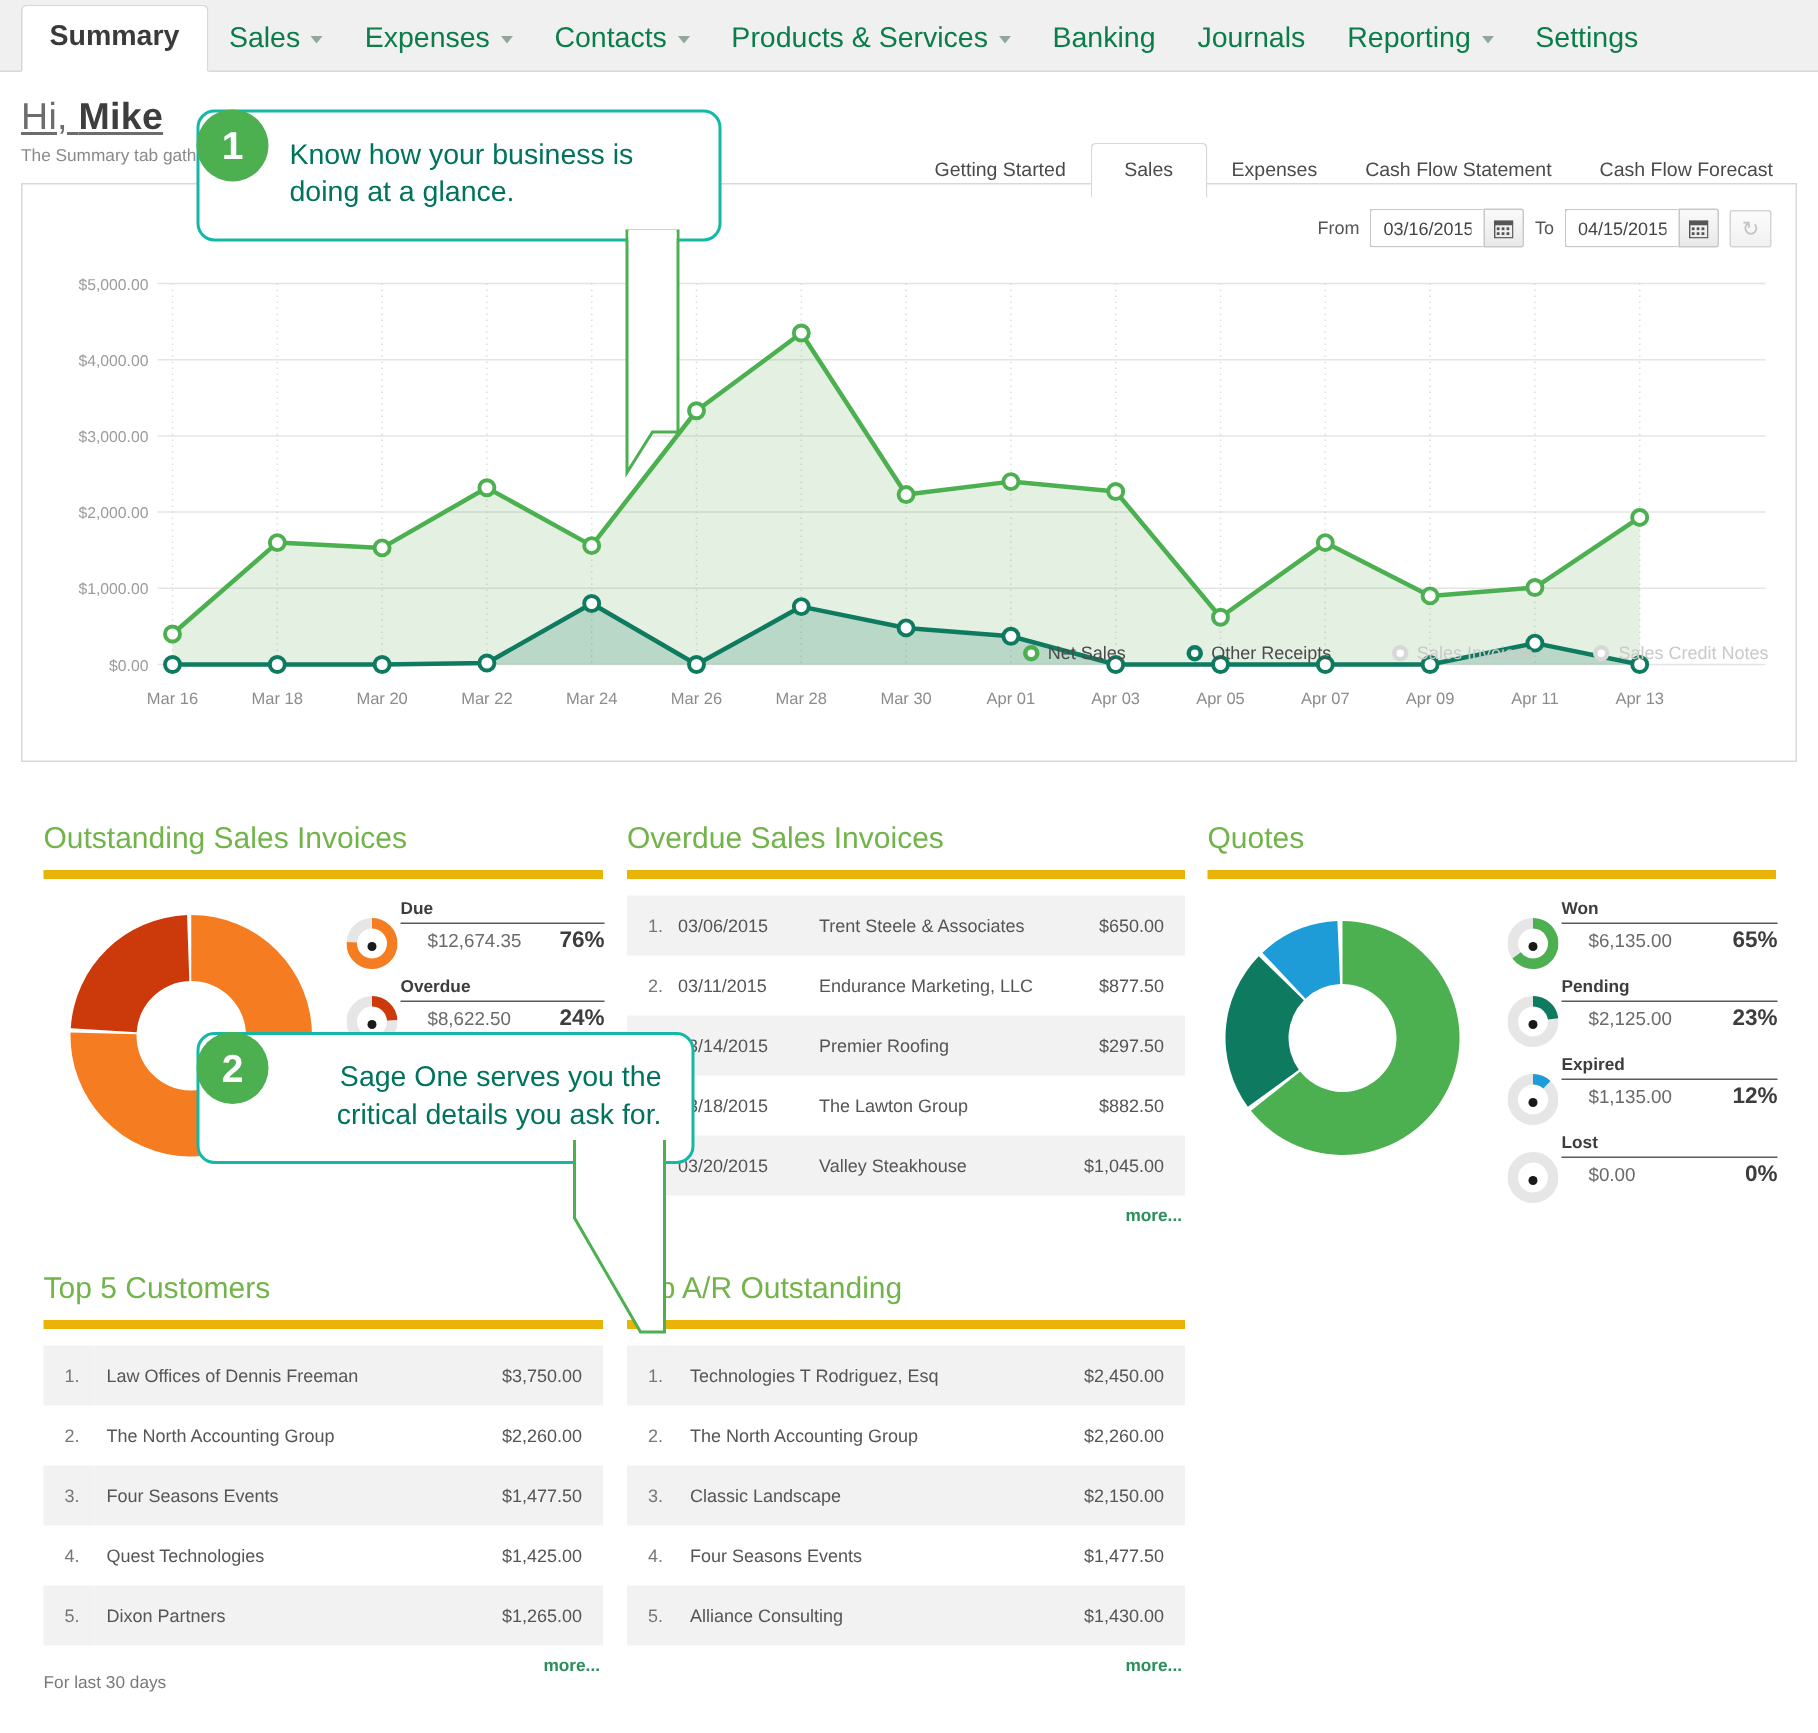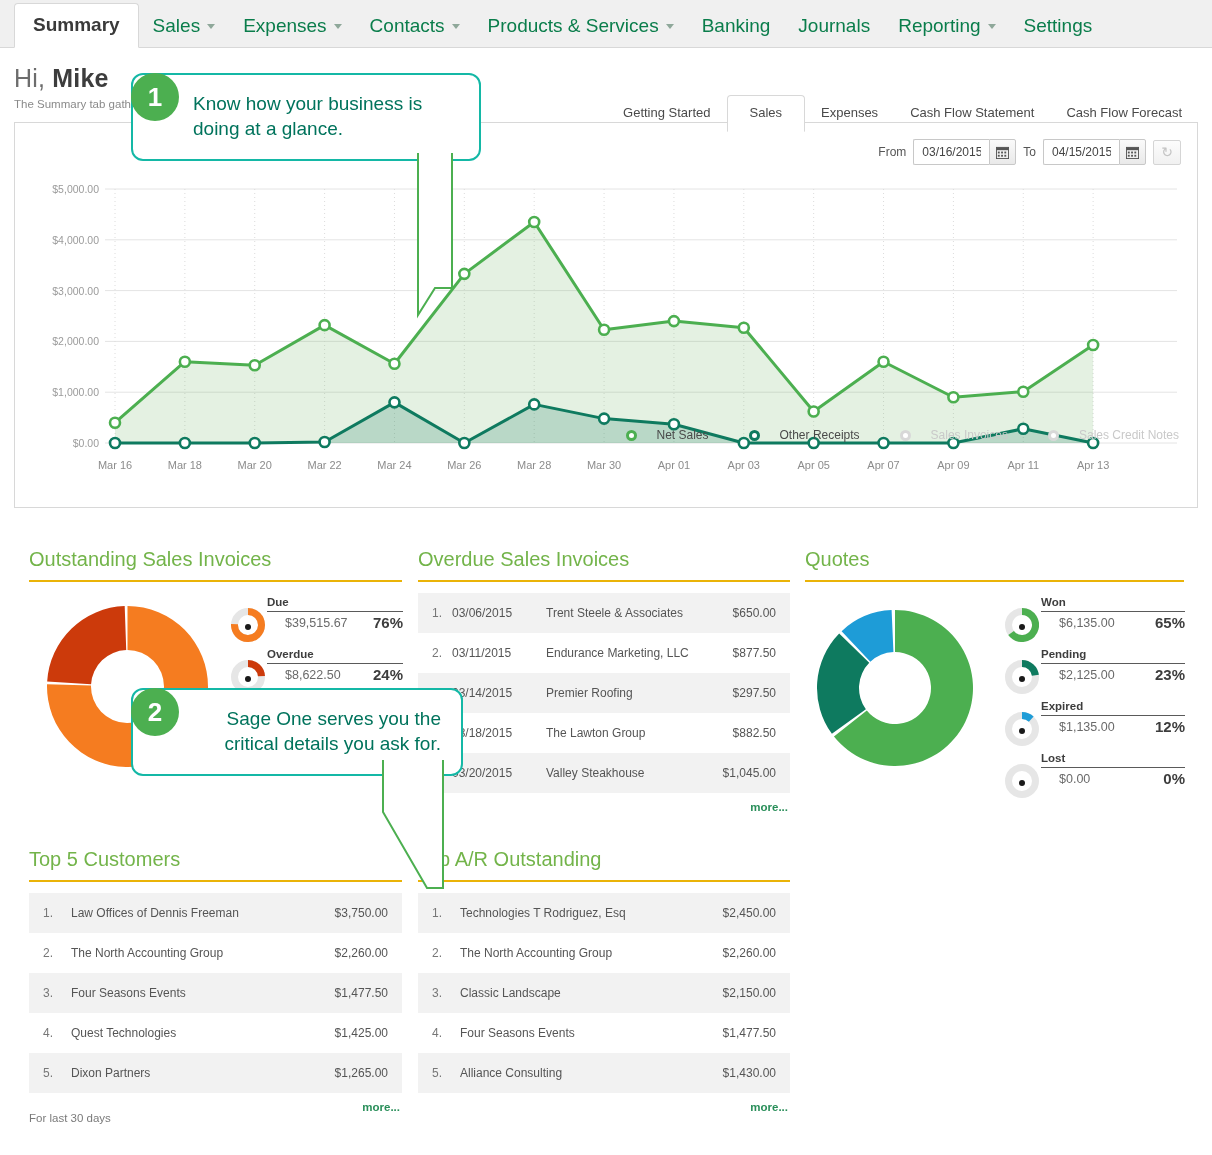--- a/index.html
+++ b/index.html
@@ -44,21 +44,21 @@
   }
   .caret-down {
     width: 0; height: 0;
     border-left: 4px solid transparent;
     border-right: 4px solid transparent;
     border-top: 5px solid #8fa89a;
   }
 
   
   .greeting-wrap { padding: 16px 14px 0 14px; position: relative; }
-  .greeting { font-size: 25px; color: #6d6d6d; font-weight: normal; letter-spacing: .2px; }
+  .greeting { font-size: 25px; color: #6d6d6d; font-weight: normal; letter-spacing: .2px; text-decoration: underline; }
   .greeting b { color: #3d3d3d; font-weight: bold; }
   .greeting-sub { font-size: 11.5px; color: #8a8a8a; margin-top: 5px; }
 
   
   .subtabs {
     position: absolute;
     right: 14px; top: 94px;
     display: flex; align-items: flex-end;
     z-index: 3;
   }
@@ -120,32 +120,32 @@
     color: #c4c4c4; font-size: 14px;
     cursor: pointer;
   }
 
   .plot-area { position: absolute; left: 0; top: 58px; width: 1188px; height: 330px; }
   .legend {
     position: absolute; right: 18px; top: 305px;
     display: flex; align-items: center; gap: 16px;
     font-size: 12px;
   }
-  .legend-item { display: flex; align-items: center; gap: 20px; color: #4a4a4a; padding-left: 24px; }
+  .legend-item { display: flex; align-items: center; gap: 6px; color: #4a4a4a; padding-left: 24px; }
   .legend-item.disabled { color: #c9c9c9; }
   .legend-ring {
     width: 11px; height: 11px; border-radius: 50%;
     border: 3px solid #4caf50; background: #fff;
   }
 
   
   .sec-title {
     font-size: 20px; color: #73b44a; font-weight: normal;
     padding-bottom: 9px;
-    border-bottom: 2px solid #eab308;
+    border-bottom: 6px solid #eab308;
   }
 
   
   .row-mid { position: absolute; left: 0; top: 548px; width: 1212px; }
   .col { position: absolute; }
   .col-a { left: 29px; width: 373px; }
   .col-b { left: 418px; width: 372px; }
   .col-c { left: 805px; width: 379px; }
 
   
@@ -424,21 +424,21 @@
         </svg>
       <div style="position:absolute;left:202px;top:0;width:172px;" id="dl-outstanding">
           <div class="dl-row">
             <svg width="34" height="34" class="dl-gauge">
               <circle cx="17" cy="17" r="13.5" fill="none" stroke="#e6e6e6" stroke-width="7"></circle>
               <path d="M 17 3.5 A 13.5 13.5 0 1 1 3.5266391662183345 16.15232798635427" fill="none" stroke="#F57C20" stroke-width="7"></path>
               <circle cx="17" cy="19" r="3" fill="#1a1a1a"></circle>
             </svg>
             <div class="dl-label">Due</div>
             <div class="dl-rule"></div>
-            <div class="dl-amount">$39,515.67</div>
+            <div class="dl-amount">$12,674.35</div>
             <div class="dl-pct">76%</div>
           </div>
           <div class="dl-row">
             <svg width="34" height="34" class="dl-gauge">
               <circle cx="17" cy="17" r="13.5" fill="none" stroke="#e6e6e6" stroke-width="7"></circle>
               <path d="M 17 3.5 A 13.5 13.5 0 0 1 30.473360833781665 16.15232798635427" fill="none" stroke="#CC3A0B" stroke-width="7"></path>
               <circle cx="17" cy="19" r="3" fill="#1a1a1a"></circle>
             </svg>
             <div class="dl-label">Overdue</div>
             <div class="dl-rule"></div>

